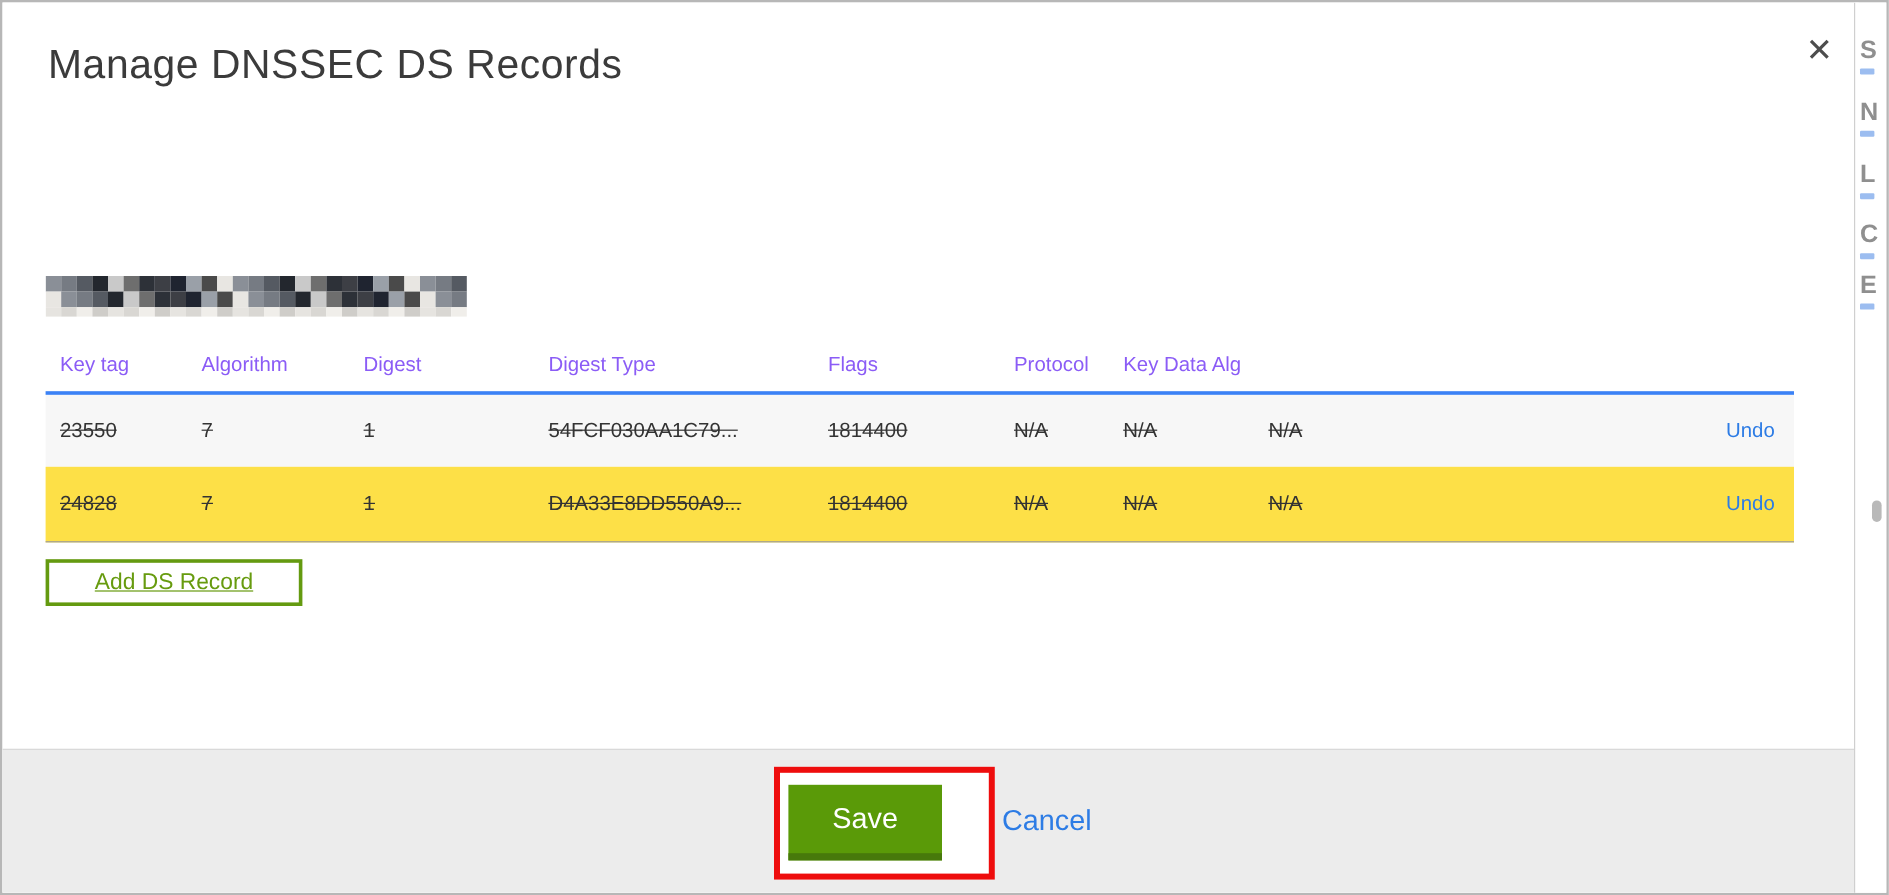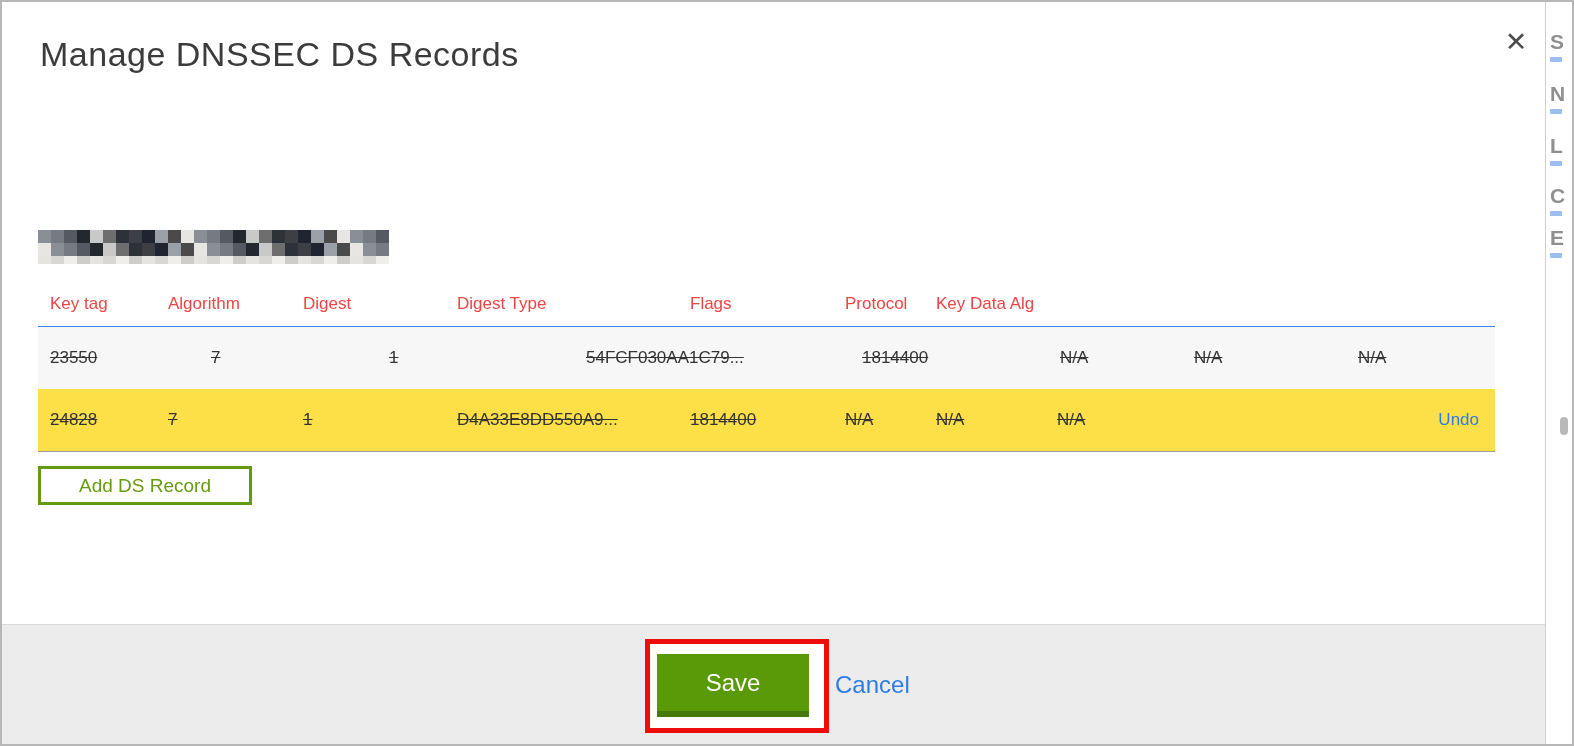--- a/index.html
+++ b/index.html
@@ -33,45 +33,45 @@
     margin:26px 0 0 38px; font-size:21px; color:#333; line-height:24px;
   }
   
   .ds-table { margin:16px 0 0 36px; width:1457px; }
   .t-row {
     display:grid;
     grid-template-columns:118px 135px 154px 233px 155px 91px 121px 159px 150px 1fr;
     align-items:center;
   }
   .t-head { height:46px; align-items:end; }
-  .t-head .cell { padding:0 6px 12px 12px; font-size:17px; color:#ef4444; font-weight:400; }
+  .t-head .cell { padding:0 6px 12px 12px; font-size:17px; color:#8b5cf6; font-weight:400; }
   .t-body { height:63px; }
   .t-body .cell { padding:0 6px 0 12px; font-size:17px; color:#333; }
   .t-body .cell .struck { text-decoration:line-through; }
-  .row-1 { background:#f7f7f7; border-top:1px solid #3b82f6;gap:43px; }
+  .row-1 { background:#f7f7f7; border-top:3px solid #3b82f6; }
   .row-2 { background:#fde047; border-bottom:1px solid #9b9b9b; }
   .cell-action { text-align:right; padding-right:16px !important; }
   .undo-link { color:#2d7ce5; cursor:pointer; text-decoration:none; }
   
   .add-btn {
     display:inline-block; margin:14px 0 0 36px; width:214px; height:39px;
     border:3px solid #649a10; background:#fff; color:#679b0f;
-    font-size:19px; line-height:33px; text-align:center; cursor:pointer;
+    font-size:19px; line-height:33px; text-align:center; cursor:pointer;text-decoration:underline;
   }
   
   .footer {
     position:absolute; left:0; bottom:0; width:1547px; height:120px;
     background:#ececec; border-top:1px solid #d9d9d9;
   }
   .red-annotation {
     position:absolute; left:643px; top:14px; width:184px; height:94px;
     border:5px solid #ee0d0d; background:#fff; padding:10px 0 0 7px;
   }
   .save-btn {
-    width:152px; height:63px; background:#5a9a08; border:none;
+    width:128px; height:63px; background:#5a9a08; border:none;
     border-bottom:6px solid #47790b; color:#fff; font-size:24px;
     font-family:"Liberation Sans", sans-serif; cursor:pointer;
   }
   .cancel-link {
     position:absolute; left:833px; top:46px; font-size:24px; color:#2d7ce5;
     cursor:pointer; text-decoration:none;
   }
   
   .bg-sliver {
     position:absolute; right:0; top:0; width:27px; height:746px;

